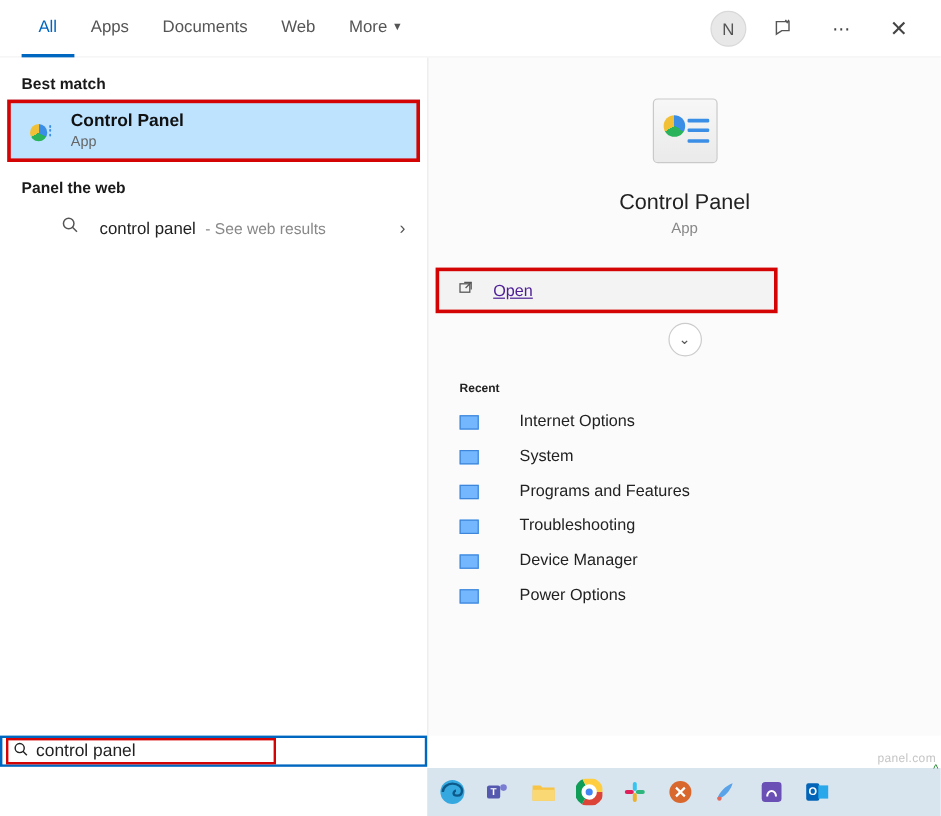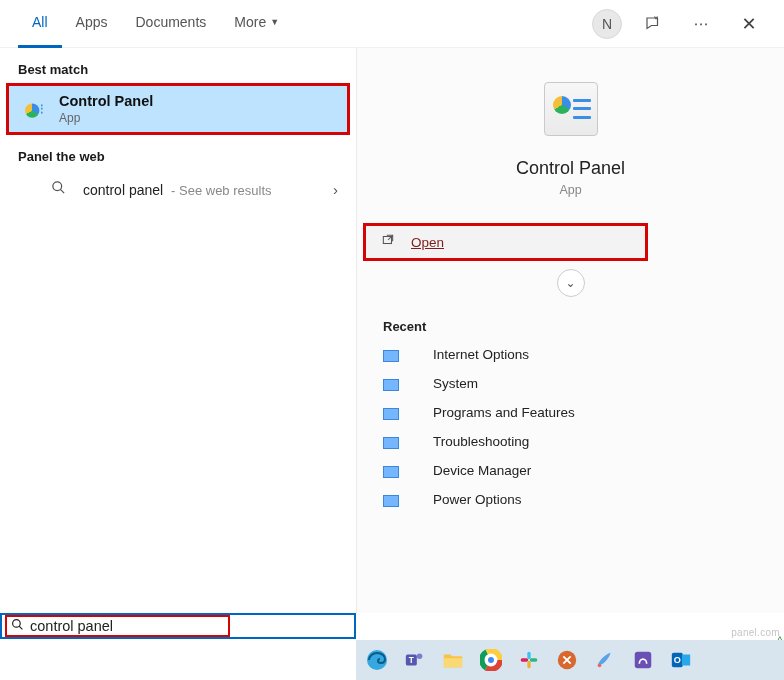--- a/index.html
+++ b/index.html
@@ -33,25 +33,25 @@
 .web-item .arrow { margin-left: auto; color: #555; font-size: 15px; }
 
 .detail-icon-wrap { display: flex; flex-direction: column; align-items: center; padding-top: 34px; padding-bottom: 20px; }
 .big-icon { width: 54px; height: 54px; background: linear-gradient(#f7f7f7,#eaeaea); border: 1px solid #c9c9c9; border-radius: 4px; display: flex; align-items: center; justify-content: center; margin-bottom: 22px; }
 .detail-title { font-size: 18px; color: #222; }
 .detail-sub { font-size: 12.5px; color: #888; margin-top: 4px; }
 
 .action-row { border-top: 1px solid #e5e5e5; background: #f3f3f3; display: flex; align-items: center; padding: 0 18px; height: 38px; cursor: pointer; }
 .action-row.hl { border: 3px solid #d40404; margin: 6px 6px 0 6px; padding: 0 15px; height: 38px; width: 285px; }
 .action-row .ai { width: 18px; margin-right: 12px; color: #555; }
-.action-row .al { font-size: 13.5px; color: #7f1d1d; text-decoration: underline; }
+.action-row .al { font-size: 13.5px; color: #4c1d95; text-decoration: underline; }
 
 .chevcircle { width: 28px; height: 28px; border: 1px solid #ccc; border-radius: 50%; display: flex; align-items: center; justify-content: center; color: #555; font-size: 12px; margin: 8px auto; cursor: pointer; background: #fff; }
 
-.recent-head { font-size: 13px; font-weight: 600; color: #222; padding: 14px 26px 6px; }
+.recent-head { font-size: 10px; font-weight: 600; color: #222; padding: 14px 26px 6px; }
 .recent-item { display: flex; align-items: flex-end; padding: 7px 26px; cursor: pointer; gap: 20px; }
 .recent-item .ri { width: 16px; height: 12px; background: #74b7ff; border: 1px solid #3e86da; margin-right: 14px; position: relative; }
 .recent-item .rt { font-size: 13.5px; color: #222; }
 
 .search-bar { position: absolute; left: 0; bottom: 41px; width: 356px; height: 26px; border: 2px solid #0067c0; display: flex; align-items: center; background: #fff; }
 .search-bar .inner { border: 2px solid #d40404; height: 22px; margin: 0 2px 0 3px; display: flex; align-items: center; padding: 0 4px; width: 225px; }
 .search-bar .si { color: #333; font-size: 14px; margin-right: 6px; }
 .search-bar input { border: none; outline: none; font-size: 14.5px; color: #222; width: 170px; background: transparent; }
 
 .taskbar { position: absolute; bottom: 0; right: 0; height: 40px; display: flex; align-items: center; gap: 8px; padding: 0 6px; background: #d8e5ef; width: 428px; }
@@ -71,20 +71,23 @@
 
 <div class="top-tabs">
   <div class="tab active">
       <span>All</span>
     </div>
   <div class="tab">
       <span>Apps</span>
     </div>
   <div class="tab">
       <span>Documents</span>
+    </div>
+  <div class="tab">
+      <span>Web</span>
     </div>
   <div class="tab">
       <span>More</span>
       <span class="chev">▼</span>
     </div>
   <div class="titlebar-right">
     <div class="avatar">
         <span>N</span>
       </div>
     <div class="tb-btn">

